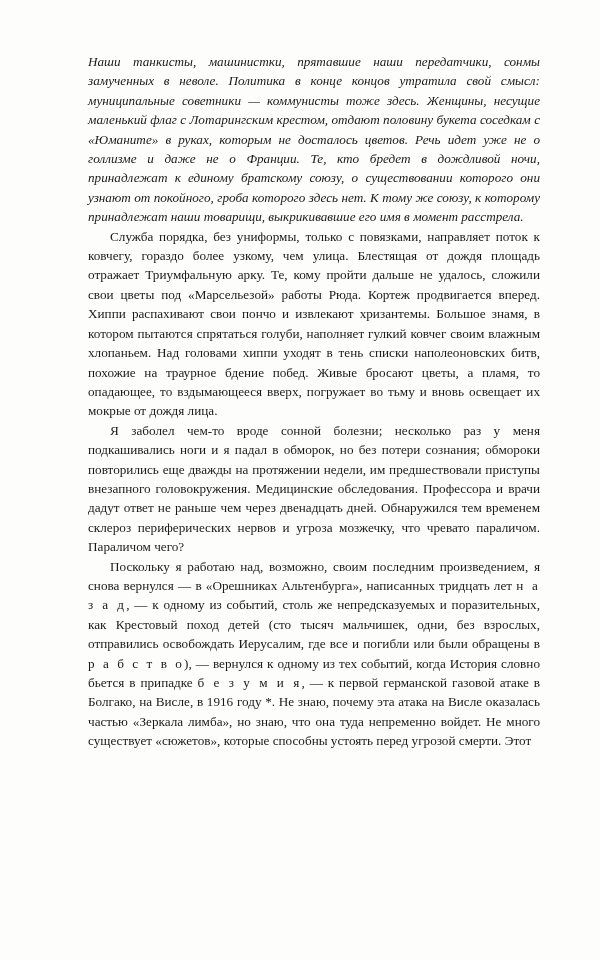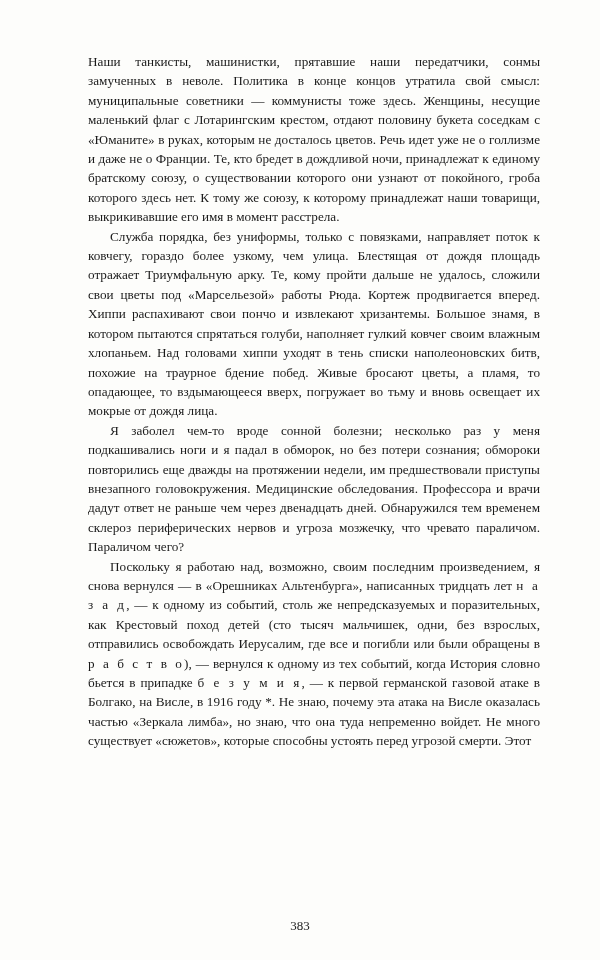--- a/index.html
+++ b/index.html
@@ -28,20 +28,21 @@
     text-justify: inter-word;
     hyphens: manual;
   }
   .para {
     margin: 0;
     text-indent: 22px;
     text-align: justify;
   }
   .para.first {
     text-indent: 0;
+    font-style: italic;
   }
   .section-number {
     margin: 24px 0 14px 0;
     text-align: center;
     font-size: 13.6px;
     font-weight: bold;
     letter-spacing: 0.5px;
   }
   .spaced {
     letter-spacing: 2.2px;
@@ -66,15 +67,14 @@
 
     <p class="para">Служба порядка, без униформы, только с повязками, направляет поток к ковчегу, гораздо более узкому, чем улица. Блестящая от дождя площадь отражает Триумфальную арку. Те, кому пройти дальше не удалось, сложили свои цветы под «Марсельезой» работы Рюда. Кортеж продвигается вперед. Хиппи распахивают свои пончо и извлекают хризантемы. Большое знамя, в котором пытаются спрятаться голуби, наполняет гулкий ковчег своим влажным хлопаньем. Над головами хиппи уходят в тень списки наполеоновских битв, похожие на траурное бдение побед. Живые бросают цветы, а пламя, то опадающее, то вздымающееся вверх, погружает во тьму и вновь освещает их мокрые от дождя лица.</p>
 
 
     <p class="para">Я заболел чем-то вроде сонной болезни; несколько раз у меня подкашивались ноги и я падал в обморок, но без потери сознания; обмороки повторились еще дважды на протяжении недели, им предшествовали приступы внезапного головокружения. Медицинские обследования. Профессора и врачи дадут ответ не раньше чем через двенадцать дней. Обнаружился тем временем склероз периферических нервов и угроза мозжечку, что чревато параличом. Параличом чего?</p>
 
     <p class="para" id="last-para"><span>Поскольку я работаю над, возможно, своим последним произведением, я снова вернулся — в «Орешниках Альтенбурга», написанных тридцать лет </span><span class="spaced">н а з а д</span><span>, — к одному из событий, столь же непредсказуемых и поразительных, как Крестовый поход детей (сто тысяч мальчишек, одни, без взрослых, отправились освобождать Иерусалим, где все и погибли или были обращены в </span><span class="spaced">р а б с т в о</span><span>), — вернулся к одному из тех событий, когда История словно бьется в припадке </span><span class="spaced">б е з у м и я</span><span>, — к первой германской газовой атаке в Болгако, на Висле, в 1916 году *. Не знаю, почему эта атака на Висле оказалась частью «Зеркала лимба», но знаю, что она туда непременно войдет. Не много существует «сюжетов», которые способны устоять перед угрозой смерти. Этот</span></p>
 
   </div>
 
-  <div class="folio">383</div>
 
 </div>
 
 </body></html>

